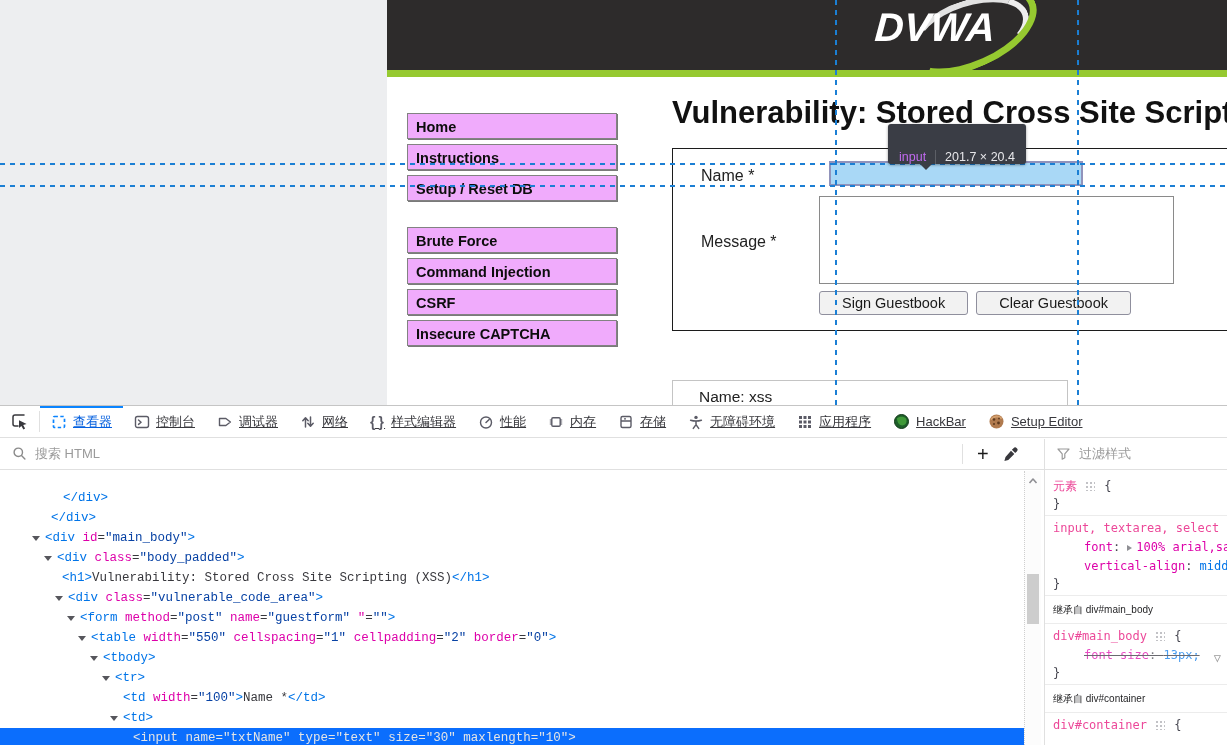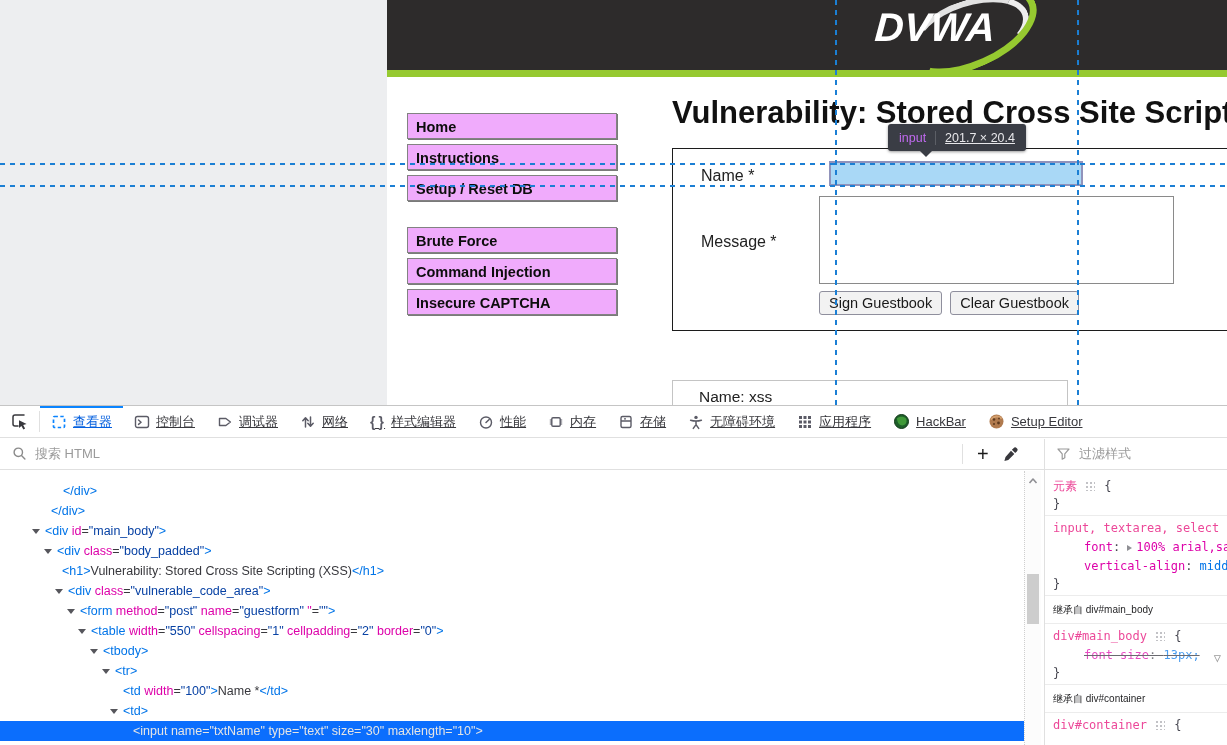--- a/index.html
+++ b/index.html
@@ -31,42 +31,42 @@
 
   
   .vuln-title{position:absolute;left:285px;top:18px;width:950px;font-size:31px;font-weight:bold;
       color:#111;white-space:nowrap;}
   .form-box{position:absolute;left:285px;top:71px;width:720px;height:181px;border:1px solid #1c1c1c;background:#fff;}
   .flabel{position:absolute;left:28px;font-size:16px;color:#222;}
   .flabel.name{top:18px;} .flabel.msg{top:84px;}
   .msg-area{position:absolute;left:146px;top:47px;width:353px;height:86px;border:1px solid #8a8a8a;background:#fff;}
   .btn-row{position:absolute;left:146px;top:142px;display:flex;gap:8px;}
   .gbtn{font-family:inherit;font-size:14.5px;color:#1a1a1a;background:#f2f2f2;border:1px solid #8f8f9d;
-      border-radius:3px;height:24px;padding:0 9px;}
+      border-radius:3px;height:24px;padding:0 22px;}
   .entries-box{position:absolute;left:285px;top:303px;width:394px;height:60px;border:1px solid #c4c4c4;background:#fff;}
   .entry-line{position:absolute;left:26px;top:7px;font-size:15.5px;color:#222;}
 
   
   .hl-input{position:absolute;left:829px;top:161px;width:250px;height:21px;background:#a9d8f6;
       border:2px solid #9193bb;z-index:4;}
   .guide{position:absolute;z-index:5;}
   .gv{top:0;height:405px;width:2px;
       background:repeating-linear-gradient(180deg,#1b7fd4 0 5px,transparent 5px 10px);}
   .gv1{left:835px;} .gv2{left:1077px;}
   .gh{left:0;width:1227px;height:2px;
       background:repeating-linear-gradient(90deg,#1b7fd4 0 5px,transparent 5px 10px);}
   .gh1{top:163px;} .gh2{top:185px;}
 
   
-  .infobar{position:absolute;left:888px;top:124px;height:27px;z-index:6;background:#3a3d45;border-radius:3px;
-      display:flex;align-items:center;padding:0 11px;gap:9px;font-size:12.5px;white-space:nowrap;
+  .infobar{position:absolute;left:888px;top:124px;height:40px;z-index:6;background:#3a3d45;border-radius:3px;
+      display:flex;align-items:flex-end;padding:0 11px;gap:9px;font-size:12.5px;white-space:nowrap;
       box-shadow:0 1px 3px rgba(0,0,0,.4);}
   .infobar .tagname{color:#c16af0;}
   .infobar .bar{width:1px;height:14px;background:#5c5f66;}
-  .infobar .dims{color:#e7e7ea;text-decoration:underline;}
+  .infobar .dims{color:#e7e7ea;}
   .infobar::after{content:"";position:absolute;left:32px;bottom:-6px;border:6px solid transparent;
       border-top-color:#3a3d45;border-bottom:none;}
 
   
   .devtools{position:absolute;left:0;top:405px;width:1227px;height:340px;background:#fff;
       border-top:1px solid #c5c5c5;box-sizing:border-box;font-size:13px;color:#38383d;}
   .dt-tabbar{height:32px;border-bottom:1px solid #e0e0e0;display:flex;align-items:stretch;box-sizing:border-box;}
   .picker-btn{width:39px;display:flex;align-items:center;justify-content:center;}
   .dt-sep{width:1px;background:#e0e0e0;margin:5px 0;}
   .dt-tab{display:flex;align-items:center;gap:6px;padding:0 11px;position:relative;white-space:nowrap;text-decoration:underline;}
@@ -77,22 +77,22 @@
   .dt-searchrow{height:32px;border-bottom:1px solid #e0e0e0;position:relative;box-sizing:border-box;}
   .search-left{position:absolute;left:12px;top:0;height:31px;display:flex;align-items:center;gap:8px;color:#9a9a9a;}
   .mk-controls{position:absolute;left:962px;top:0;height:31px;display:flex;align-items:center;gap:14px;}
   .mk-controls .vline{width:1px;height:20px;background:#e0e0e0;}
   .plus{font-size:20px;font-weight:400;color:#1a1a1a;line-height:20px;}
   .rules-filter{position:absolute;left:1056px;top:0;height:31px;display:flex;align-items:center;gap:8px;color:#9a9a9a;}
 
   .pane-divider{position:absolute;left:1044px;top:33px;bottom:0;width:1px;background:#e0e0e0;}
 
   .dt-main{position:absolute;left:0;top:65px;right:0;bottom:0;}
-  .markup{position:absolute;left:0;top:4px;width:1024px;bottom:0;overflow:hidden;
-      font-family:Liberation Sans, sans-serif;font-size:12.5px;padding-top:6px;box-sizing:border-box;}
+  .markup{position:absolute;left:0;top:11px;width:1024px;bottom:0;overflow:hidden;
+      font-family:Liberation Mono, monospace;font-size:12.5px;padding-top:6px;box-sizing:border-box;}
   .trow{height:20px;line-height:20px;white-space:pre;position:relative;box-sizing:border-box;}
   .trow .c-t{color:#0074e8;} .trow .c-a{color:#dd00a9;} .trow .c-v{color:#0842a4;} .trow .c-x{color:#38383d;}
   .trow.sel{background:#0b6efd;}
   .trow.sel span{color:#e5e5e5;}
   .twisty{position:absolute;top:8px;width:0;height:0;border-left:4px solid transparent;
       border-right:4px solid transparent;border-top:5px solid #56565c;}
 
   .vscroll{position:absolute;left:1024px;width:17px;top:0;bottom:0;background:#fcfcfc;border-left:1px dotted #cfcfcf;box-sizing:border-box;}
   .vthumb{position:absolute;left:2px;right:2px;top:103px;height:50px;background:#cdcdcd;}
   .varrow{position:absolute;left:2px;top:4px;}
@@ -131,20 +131,21 @@
   <div class="green-stripe"></div>
 
   <div class="page-body">
     <div class="menu">
       <div class="menu-btn">Home</div>
       <div class="menu-btn">Instructions</div>
       <div class="menu-btn">Setup / Reset DB</div>
       <div class="menu-gap"></div>
       <div class="menu-btn">Brute Force</div>
       <div class="menu-btn">Command Injection</div>
+      <div class="menu-btn">CSRF</div>
       <div class="menu-btn">Insecure CAPTCHA</div>
     </div>
 
     <h1 class="vuln-title" style="margin:0;">Vulnerability: Stored Cross Site Scripting (XSS)</h1>
 
     <div class="form-box">
       <div class="flabel name">Name *</div>
       <div class="flabel msg">Message *</div>
       <div class="msg-area"></div>
       <div class="btn-row">

